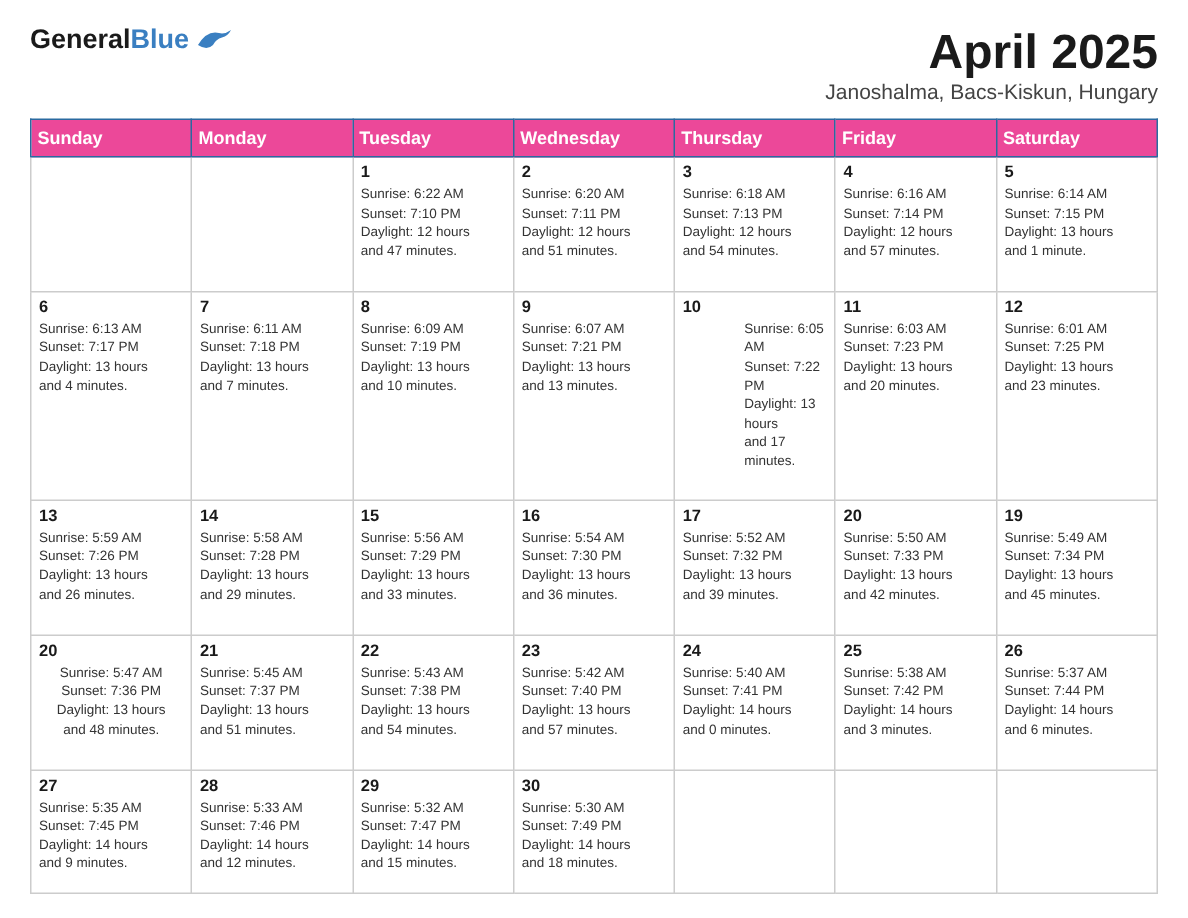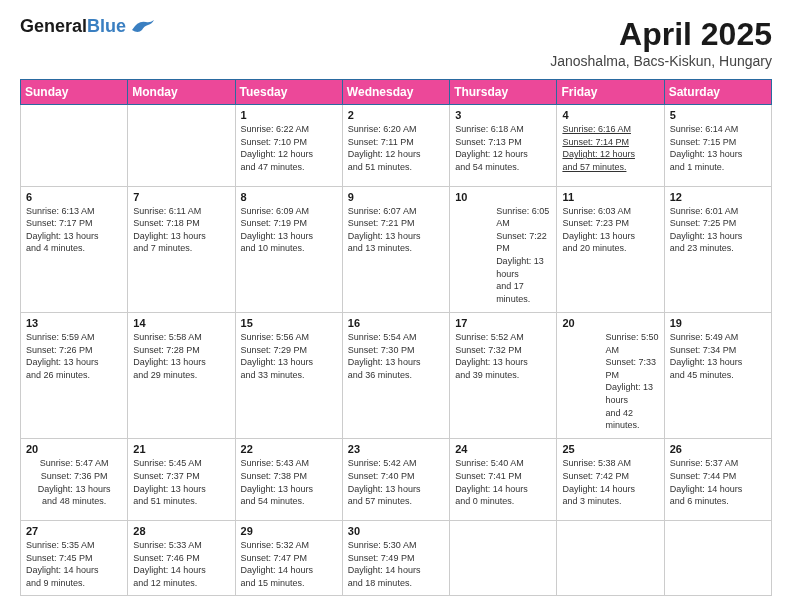--- a/index.html
+++ b/index.html
@@ -139,21 +139,21 @@
           </td>
           <td>
             <span class="day-number">3</span>
             <div class="day-info" style="white-space: pre-line;">Sunrise: 6:18 AM
 Sunset: 7:13 PM
 Daylight: 12 hours
 and 54 minutes.</div>
           </td>
           <td>
             <span class="day-number">4</span>
-            <div class="day-info" style="white-space: pre-line; text-decoration: underline;">Sunrise: 6:16 AM
+            <div class="day-info" style="white-space: pre-line;">Sunrise: 6:16 AM
 Sunset: 7:14 PM
 Daylight: 12 hours
 and 57 minutes.</div>
           </td>
           <td>
             <span class="day-number">5</span>
             <div class="day-info" style="white-space: pre-line;">Sunrise: 6:14 AM
 Sunset: 7:15 PM
 Daylight: 13 hours
 and 1 minute.</div>
@@ -241,21 +241,21 @@
           </td>
           <td>
             <span class="day-number">17</span>
             <div class="day-info" style="white-space: pre-line;">Sunrise: 5:52 AM
 Sunset: 7:32 PM
 Daylight: 13 hours
 and 39 minutes.</div>
           </td>
           <td>
             <span class="day-number">20</span>
-            <div class="day-info" style="white-space: pre-line; margin-left: 43px;">Sunrise: 5:50 AM
+            <div class="day-info" style="white-space: pre-line;">Sunrise: 5:50 AM
 Sunset: 7:33 PM
 Daylight: 13 hours
 and 42 minutes.</div>
           </td>
           <td>
             <span class="day-number">19</span>
             <div class="day-info" style="white-space: pre-line;">Sunrise: 5:49 AM
 Sunset: 7:34 PM
 Daylight: 13 hours
 and 45 minutes.</div>

